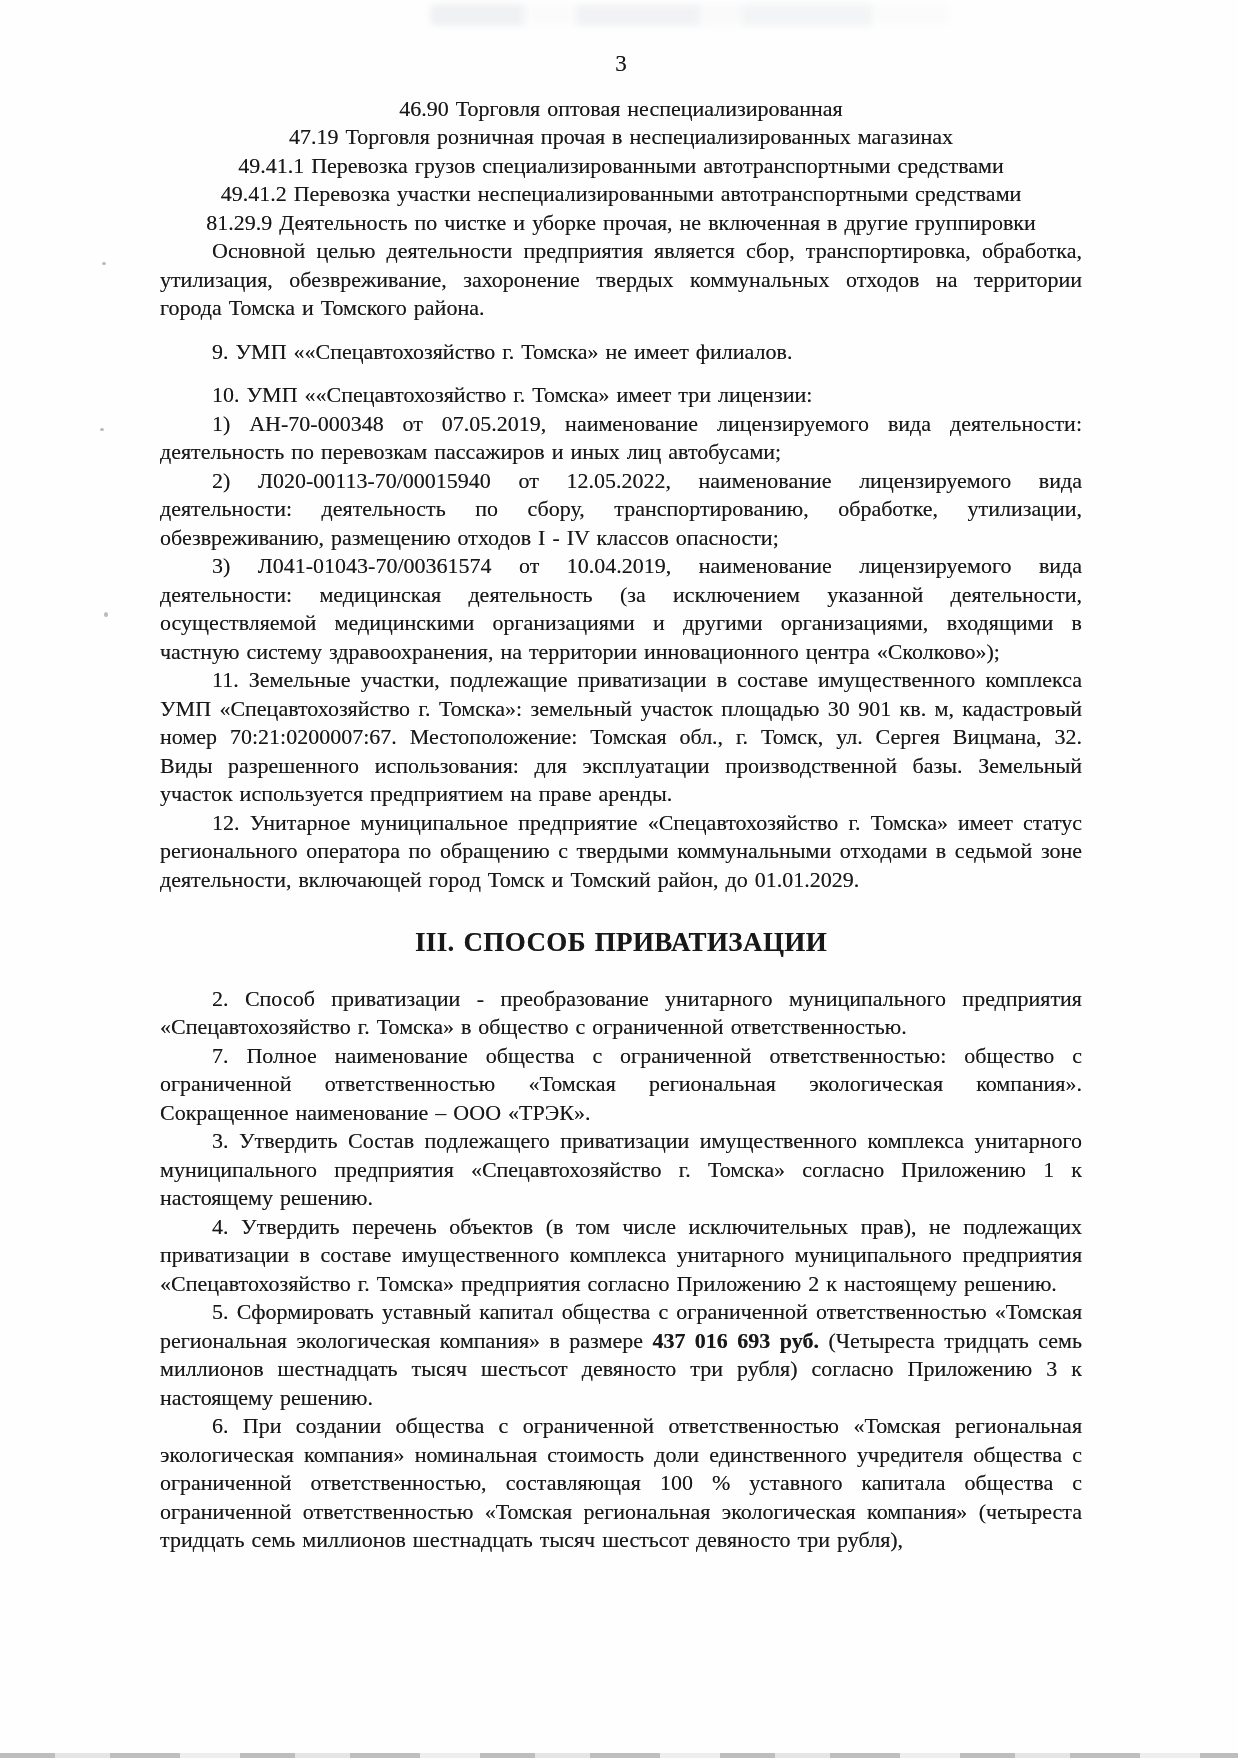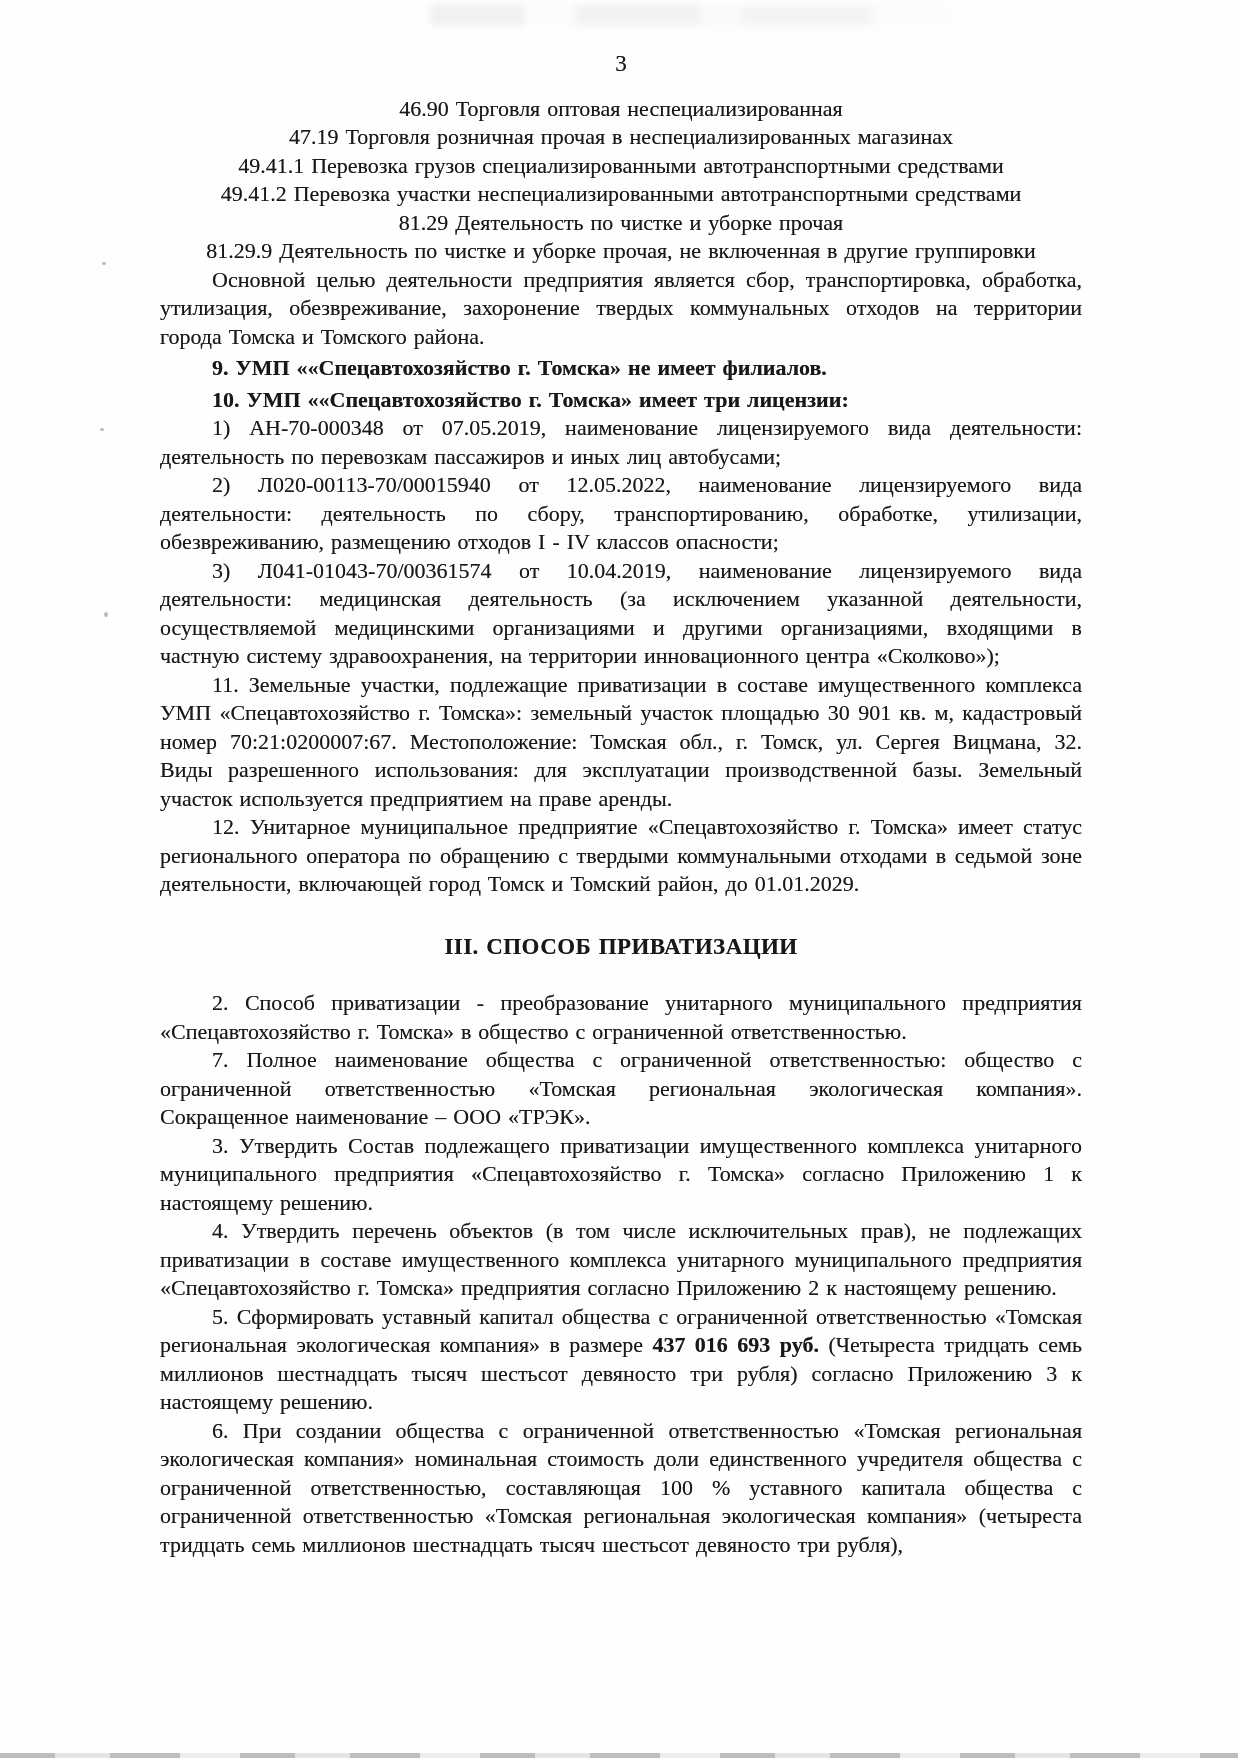--- a/index.html
+++ b/index.html
@@ -32,25 +32,25 @@
   }
   .okved-list p {
     margin: 0;
     text-indent: 0;
     text-align: center;
   }
   .para {
     margin: 0;
     text-indent: 52px;
   }
-  .gap-before { margin-top: 3px; font-weight: bold; }
+  .gap-before { margin-top: 15px; }
   .section-heading {
     text-align: center;
     font-weight: bold;
-    font-size: 23px;
+    font-size: 27px;
     margin: 34px 0 28px 0;
     text-indent: 0;
     letter-spacing: 0.4px;
   }
   .bold-amount { font-weight: bold; white-space: nowrap; }
 
   
   .scan-smudge-top {
     position: absolute;
     top: 4px; left: 430px;
@@ -97,21 +97,20 @@
   <div class="speck s3"></div>
 
   <div class="content">
     <p class="page-number">3</p>
 
     <div class="okved-list">
       <p>46.90 Торговля оптовая неспециализированная</p>
       <p>47.19 Торговля розничная прочая в неспециализированных магазинах</p>
       <p>49.41.1 Перевозка грузов специализированными автотранспортными средствами</p>
       <p>49.41.2 Перевозка участки неспециализированными автотранспортными средствами</p>
-      <p>81.29 Деятельность по чистке и уборке прочая</p>
       <p>81.29.9 Деятельность по чистке и уборке прочая, не включенная в другие группировки</p>
     </div>
 
     <p class="para">Основной целью деятельности предприятия является сбор, транспортировка, обработка, утилизация, обезвреживание, захоронение твердых коммунальных отходов на территории города Томска и Томского района.</p>
 
     <p class="para gap-before">9. УМП ««Спецавтохозяйство г. Томска» не имеет филиалов.</p>
 
     <p class="para gap-before">10. УМП ««Спецавтохозяйство г. Томска» имеет три лицензии:</p>
     <p class="para">1) АН-70-000348 от 07.05.2019, наименование лицензируемого вида деятельности: деятельность по перевозкам пассажиров и иных лиц автобусами;</p>
     <p class="para">2) Л020-00113-70/00015940 от 12.05.2022, наименование лицензируемого вида деятельности: деятельность по сбору, транспортированию, обработке, утилизации, обезвреживанию, размещению отходов I - IV классов опасности;</p>

